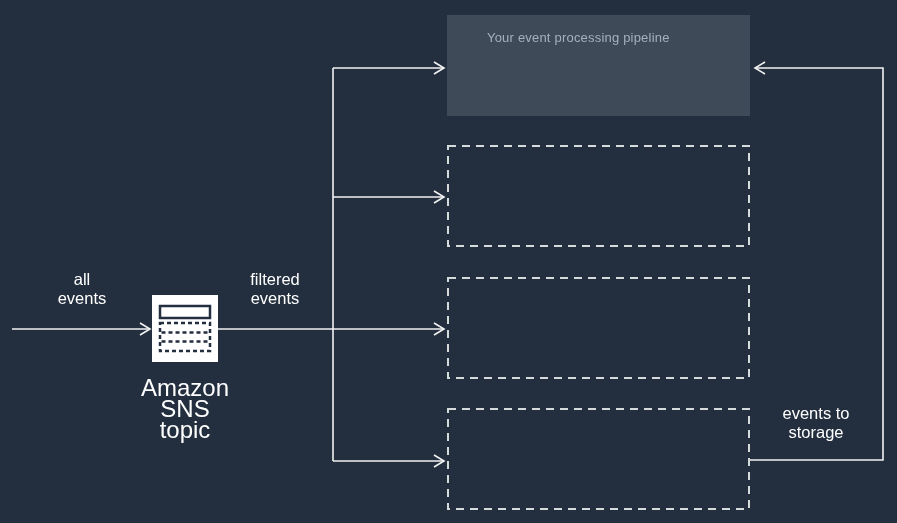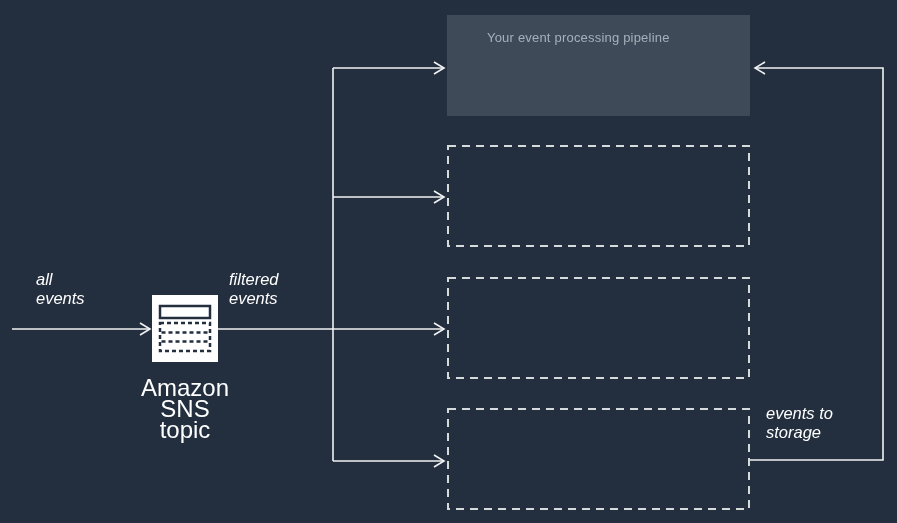--- a/index.html
+++ b/index.html
@@ -29,24 +29,23 @@
     font-size: 13px;
     line-height: 21px;
     color: var(--box-title, #a4b0ba);
     letter-spacing: 0.2px;
     white-space: nowrap;
     margin-left: 28px;
   }
   .flow-label {
     position: absolute;
     color: var(--label-text, #ffffff);
-    font-style: italic;
     font-size: 16.5px;
     line-height: 19px;
-    text-align: left;
+    text-align: center;
     white-space: pre-line;
   }
   .node-label {
     position: absolute;
     color: var(--label-text, #ffffff);
     font-size: 24px;
     line-height: 21px;
     text-align: center;
     white-space: pre-line;
   }

